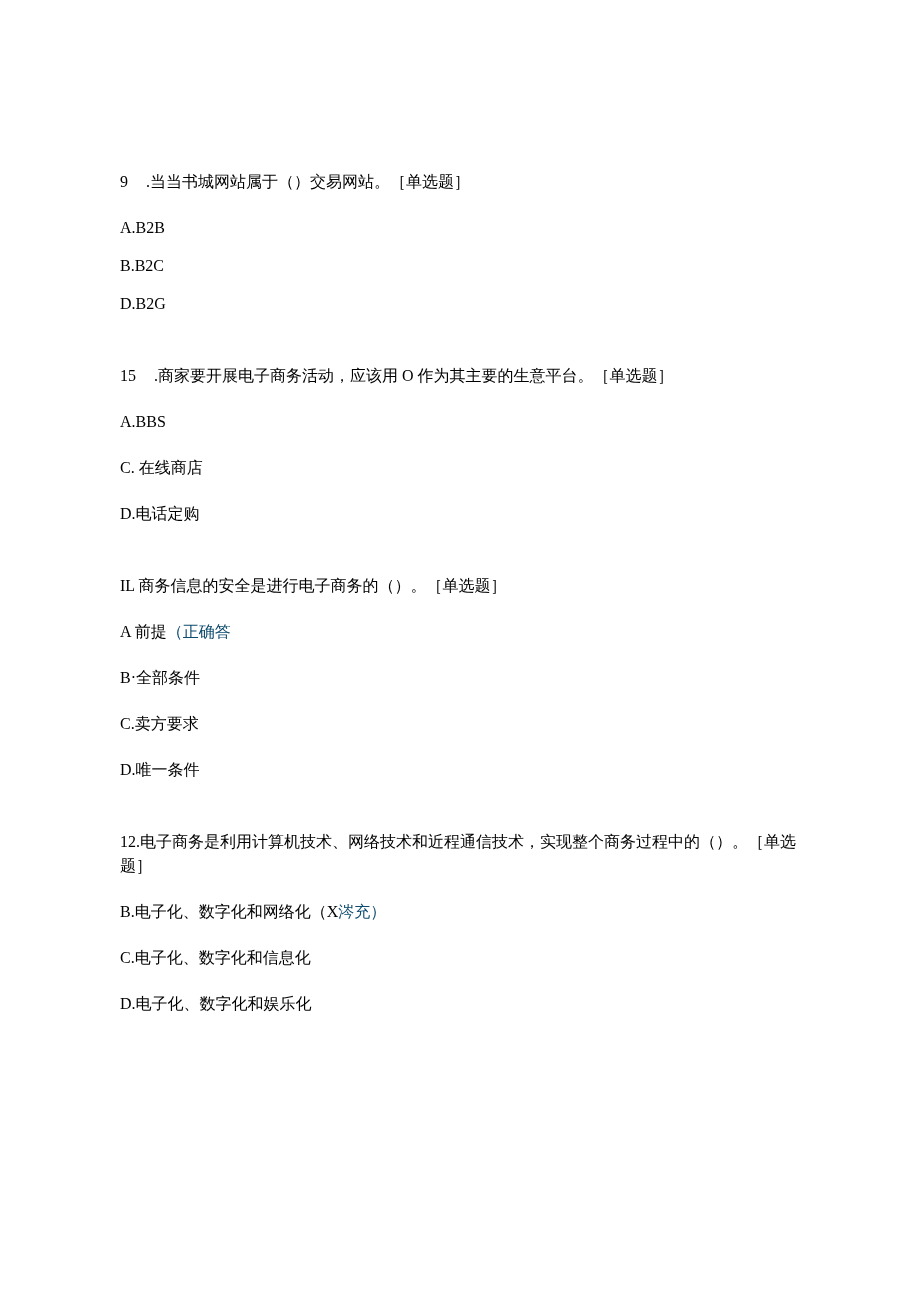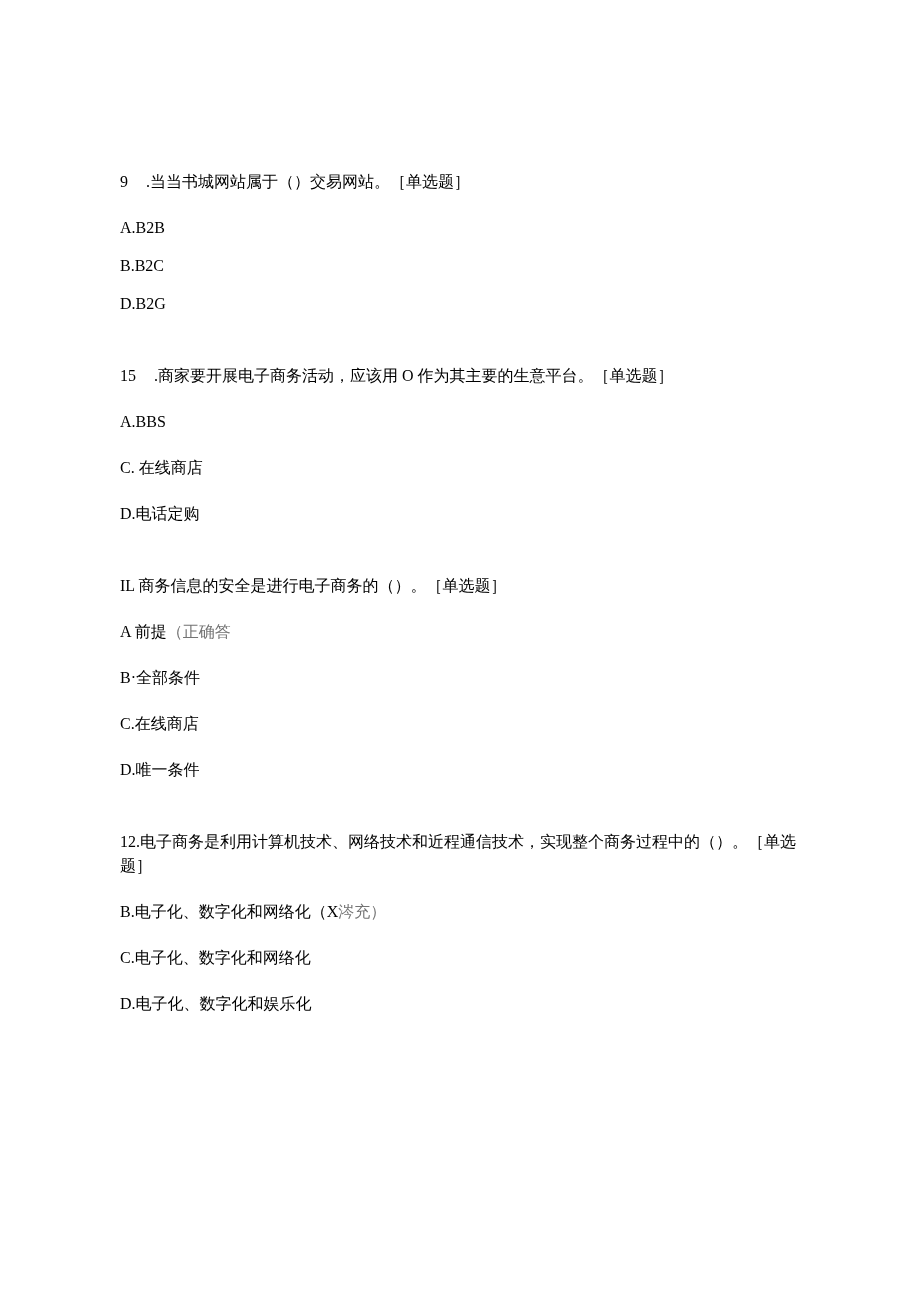--- a/index.html
+++ b/index.html
@@ -22,21 +22,21 @@
     .question-text {
       margin-bottom: 22px;
     }
     .option {
       margin-bottom: 22px;
     }
     .option-tight {
       margin-bottom: 14px;
     }
     .answer-hint {
-      color: #737373;
+      color: #0c4a6e;
     }
     .num-space {
       display: inline-block;
       width: 18px;
     }
   </style>
 </head>
 <body>
 
 <div class="question-block">
@@ -58,26 +58,26 @@
 </div>
 
 <div class="question-block">
   <div class="question-text">
     <span>IL</span> <span>商务信息的安全是进行电子商务的（）。［单选题］</span>
   </div>
   <div class="option">
     <span>A 前提</span><span class="answer-hint">（正确答</span>
   </div>
   <div class="option">B·全部条件</div>
-  <div class="option">C.在线商店</div>
+  <div class="option">C.卖方要求</div>
   <div class="option">D.唯一条件</div>
 </div>
 
 <div class="question-block">
   <div class="question-text">
     <span>12.</span><span>电子商务是利用计算机技术、网络技术和近程通信技术，实现整个商务过程中的（）。［单选题］</span>
   </div>
   <div class="option">
     <span>B.电子化、数字化和网络化（X</span><span class="answer-hint">涔充）</span>
   </div>
-  <div class="option">C.电子化、数字化和网络化</div>
+  <div class="option">C.电子化、数字化和信息化</div>
   <div class="option">D.电子化、数字化和娱乐化</div>
 </div>
 
 </body></html>

